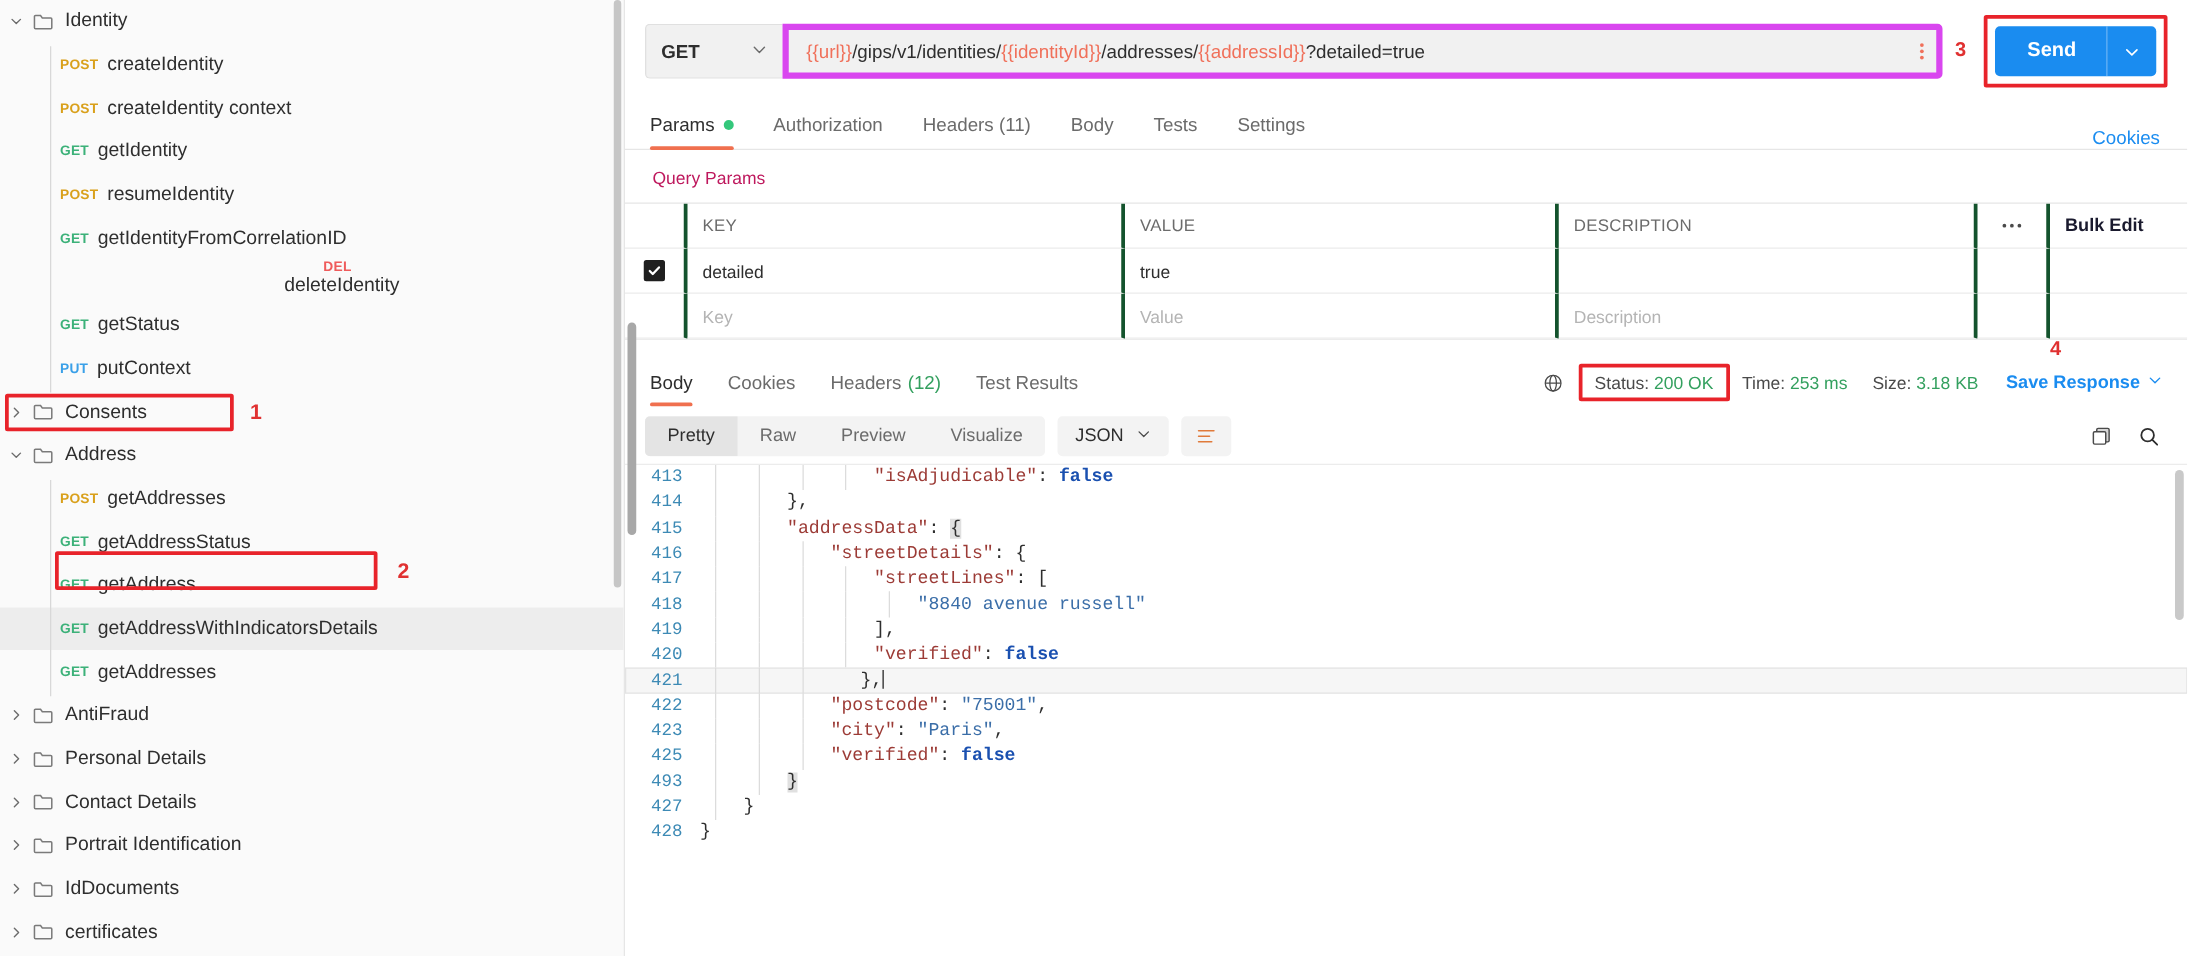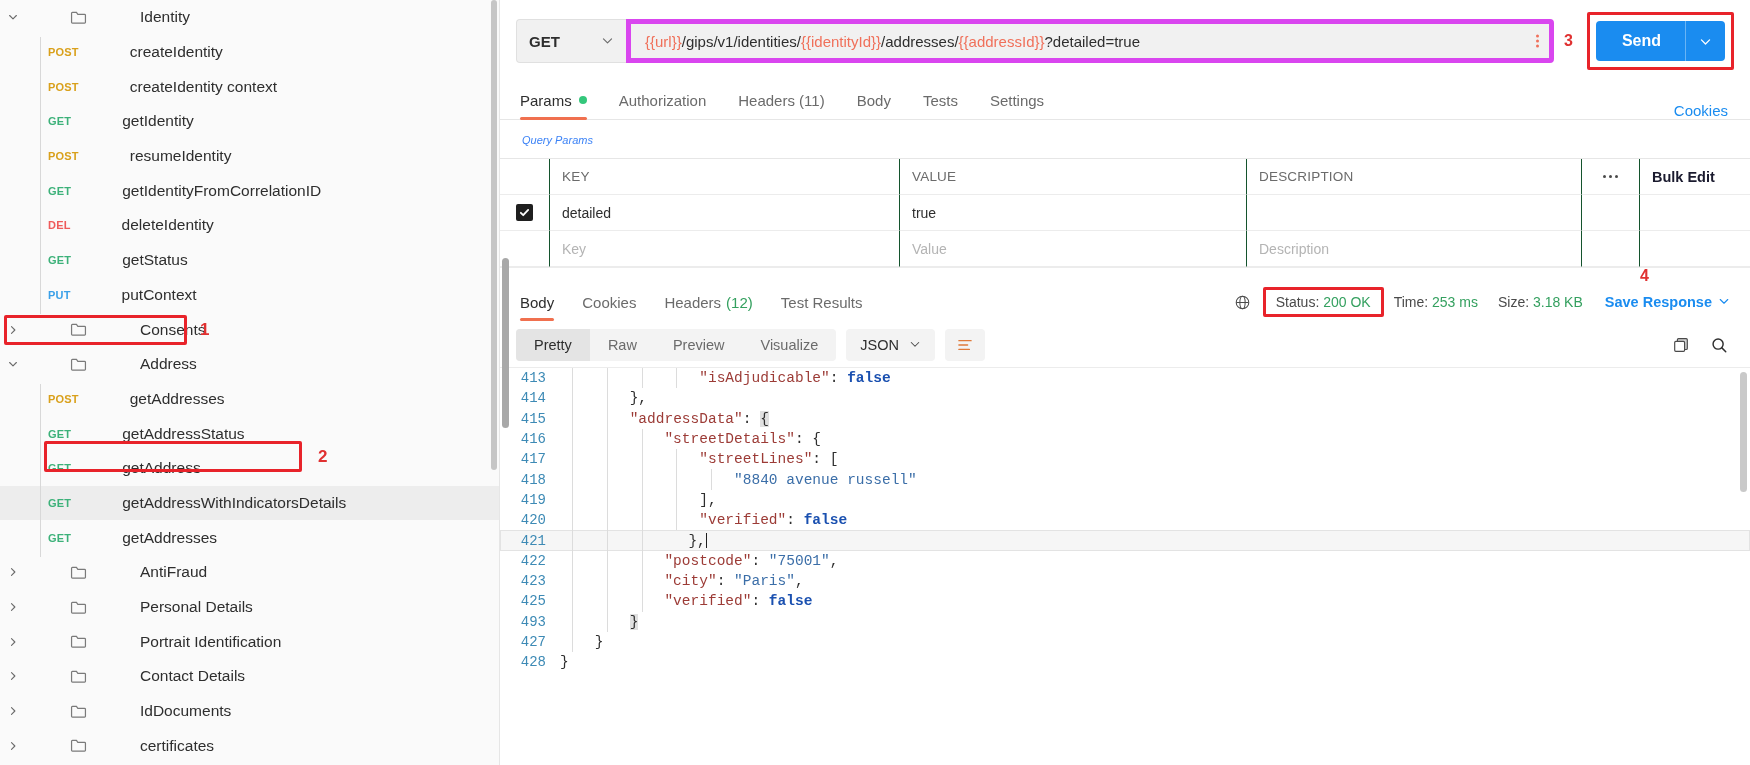--- a/index.html
+++ b/index.html
@@ -18,21 +18,20 @@
     position: relative; overflow: hidden;
     flex: 0 0 500px;
   }
   .tree { padding-top: 0; }
   .tree-row {
     display: flex; align-items: center;
     height: 34.7px; position: relative;
     padding-left: 0; cursor: pointer;
     font-size: 15.5px; color: #2e2e2e;
     white-space: nowrap;
-    gap: 44px;
   }
   .tree-row.selected { background: #ededed; }
   .chev {
     width: 26px; display: flex; align-items: center; justify-content: center;
     color: #6b6b6b; flex: 0 0 26px;
   }
   .chev svg { display: block; }
   .folder-icon { margin-right: 9px; display: flex; align-items: center; flex: 0 0 auto; }
   .folder-label { font-size: 15.5px; color: #2e2e2e; }
   .req-row { padding-left: 0; }
@@ -147,30 +146,29 @@
     bottom: -1px; height: 3px; background: #f0704f; border-radius: 2px;
   }
   .rtab .dot { width: 8px; height: 8px; border-radius: 50%; background: #34c77b; }
   .cookies-link {
     margin-left: auto; font-size: 15px; color: #1a8cf0; cursor: pointer;
     padding-right: 6px;
   }
 
   
   .qp-title {
-    font-size: 11px; color: #3b82f6;
+    font-size: 14px; color: #be185d;
     padding: 14px 0 12px 22px;
-    font-style: italic;
   }
   .qp-table { border-top: 1px solid #e6e6e6; }
   .qp-row { display: flex; height: 36px; align-items: stretch; }
   .qp-row.head { height: 36px; }
   .qp-cell {
     display: flex; align-items: center;
-    border-right: 1px solid #14532d;
+    border-right: 3px solid #14532d;
     border-bottom: 1px solid #ececec;
     padding: 0 12px; font-size: 14px; color: #2e2e2e;
     overflow: hidden; white-space: nowrap;
   }
   .qp-head-cell {
     font-size: 13.5px; color: #6b6b6b; font-weight: 400;
     letter-spacing: .2px;
   }
   .c-check { flex: 0 0 50px; justify-content: center; padding: 0; }
   .c-key   { flex: 0 0 350px; }
@@ -337,21 +335,21 @@
           <span class="req-label">getIdentity</span>
         </div>
         <div class="tree-row req-row" style="padding-left: 48px;">
           <span class="method m-post">POST</span>
           <span class="req-label">resumeIdentity</span>
         </div>
         <div class="tree-row req-row" style="padding-left: 48px;">
           <span class="method m-get">GET</span>
           <span class="req-label">getIdentityFromCorrelationID</span>
         </div>
-        <div class="tree-row req-row" style="padding-left: 48px;">
+        <div class="tree-row req-row" style="padding-left: 48px; flex-direction: column;">
           <span class="method m-del">DEL</span>
           <span class="req-label">deleteIdentity</span>
         </div>
         <div class="tree-row req-row" style="padding-left: 48px;">
           <span class="method m-get">GET</span>
           <span class="req-label">getStatus</span>
         </div>
         <div class="tree-row req-row" style="padding-left: 48px;">
           <span class="method m-put">PUT</span>
           <span class="req-label">putContext</span>
@@ -432,34 +430,34 @@
           <span class="chev">
             <svg width="12" height="12" viewBox="0 0 16 16">
               <path d="M6 3.5L10.5 8 6 12.5" stroke="#6b6b6b" stroke-width="1.5" fill="none" stroke-linecap="round" stroke-linejoin="round"></path>
             </svg>
           </span>
           <span class="folder-icon">
             <svg width="17" height="15" viewBox="0 0 18 16" fill="none" stroke="#7a7a7a" stroke-width="1.3">
               <path d="M1.6 4.2V13a.9.9 0 0 0 .9.9h13a.9.9 0 0 0 .9-.9V5.6a.9.9 0 0 0-.9-.9H8.3L6.8 2.6H2.5a.9.9 0 0 0-.9.9z"></path>
             </svg>
           </span>
+          <span class="folder-label">Contact Details</span>
+        </div>
+        <div class="tree-row">
+          <span class="chev">
+            <svg width="12" height="12" viewBox="0 0 16 16">
+              <path d="M6 3.5L10.5 8 6 12.5" stroke="#6b6b6b" stroke-width="1.5" fill="none" stroke-linecap="round" stroke-linejoin="round"></path>
+            </svg>
+          </span>
+          <span class="folder-icon">
+            <svg width="17" height="15" viewBox="0 0 18 16" fill="none" stroke="#7a7a7a" stroke-width="1.3">
+              <path d="M1.6 4.2V13a.9.9 0 0 0 .9.9h13a.9.9 0 0 0 .9-.9V5.6a.9.9 0 0 0-.9-.9H8.3L6.8 2.6H2.5a.9.9 0 0 0-.9.9z"></path>
+            </svg>
+          </span>
           <span class="folder-label">Portrait Identification</span>
-        </div>
-        <div class="tree-row">
-          <span class="chev">
-            <svg width="12" height="12" viewBox="0 0 16 16">
-              <path d="M6 3.5L10.5 8 6 12.5" stroke="#6b6b6b" stroke-width="1.5" fill="none" stroke-linecap="round" stroke-linejoin="round"></path>
-            </svg>
-          </span>
-          <span class="folder-icon">
-            <svg width="17" height="15" viewBox="0 0 18 16" fill="none" stroke="#7a7a7a" stroke-width="1.3">
-              <path d="M1.6 4.2V13a.9.9 0 0 0 .9.9h13a.9.9 0 0 0 .9-.9V5.6a.9.9 0 0 0-.9-.9H8.3L6.8 2.6H2.5a.9.9 0 0 0-.9.9z"></path>
-            </svg>
-          </span>
-          <span class="folder-label">Contact Details</span>
         </div>
         <div class="tree-row">
           <span class="chev">
             <svg width="12" height="12" viewBox="0 0 16 16">
               <path d="M6 3.5L10.5 8 6 12.5" stroke="#6b6b6b" stroke-width="1.5" fill="none" stroke-linecap="round" stroke-linejoin="round"></path>
             </svg>
           </span>
           <span class="folder-icon">
             <svg width="17" height="15" viewBox="0 0 18 16" fill="none" stroke="#7a7a7a" stroke-width="1.3">
               <path d="M1.6 4.2V13a.9.9 0 0 0 .9.9h13a.9.9 0 0 0 .9-.9V5.6a.9.9 0 0 0-.9-.9H8.3L6.8 2.6H2.5a.9.9 0 0 0-.9.9z"></path>

